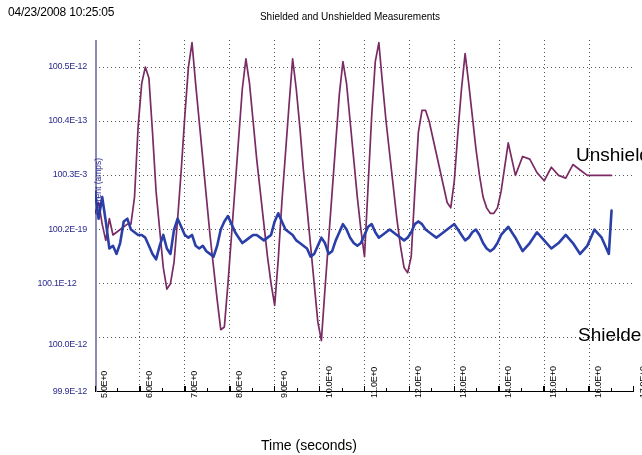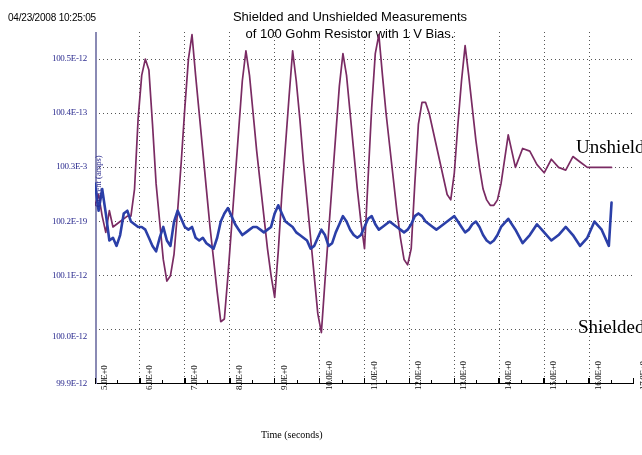--- a/index.html
+++ b/index.html
@@ -17,47 +17,46 @@
   #root {
     position: absolute;
     left: 0; top: 0;
     width: 642px;
     height: 455px;
     background: #ffffff;
   }
   .timestamp {
     position: absolute;
     left: 8px;
-    top: 12px;
-    font-size: 10px;
+    top: 5px;
+    font-size: 12px;
     color: #000000;
     letter-spacing: -0.2px;
     white-space: nowrap;
   }
   .chart-title {
     position: absolute;
     left: 150px;
     top: 8px;
     width: 400px;
     text-align: center;
-    font-size: 13px;
+    font-size: 10px;
     color: #000000;
     line-height: 17px;
     white-space: nowrap;
   }
   .chart-title .line2 { display: block; }
 
   
   #plot {
     position: absolute;
     left: 95px;
-    top: 32px;
+    top: 40px;
     width: 539px;
     height: 352px;
-    font-family: Liberation Serif, serif;
   }
   #svg-chart {
     position: absolute;
     left: 0;
     top: 0;
   }
   .ylabel-axis {
     position: absolute;
     left: -2px;
     top: 175px;
@@ -79,21 +78,21 @@
     position: absolute;
     font-size: 9px;
     color: #000000;
     white-space: nowrap;
     transform: rotate(-90deg);
     transform-origin: left top;
     letter-spacing: -0.3px;
   }
   .xlabel-axis {
     position: absolute;
-    font-size: 10px;
+    font-size: 14px;
     color: #000000;
     white-space: nowrap;
   }
   .series-annotation {
     position: absolute;
     font-size: 19px;
     color: #000000;
     white-space: nowrap;
   }
   .ann-unshielded { left: 481px; top: 104px; }
@@ -101,21 +100,20 @@
 </style>
 </head>
 <body>
 
 <div id="root">
 
   <div class="timestamp">04/23/2008 10:25:05</div>
 
   <div class="chart-title">
     <span>Shielded and Unshielded Measurements</span>
-    <span class="line2">of 100 Gohm Resistor with 1 V Bias.</span>
   </div>
 
   <div id="plot">
     <svg id="svg-chart" width="539" height="352">
       <g id="gridlines">
           <line x1="44.916666666666664" y1="0" x2="44.916666666666664" y2="352" stroke="#555555" stroke-width="1" stroke-dasharray="1,3" shape-rendering="crispEdges"></line>
           <line x1="89.83333333333333" y1="0" x2="89.83333333333333" y2="352" stroke="#555555" stroke-width="1" stroke-dasharray="1,3" shape-rendering="crispEdges"></line>
           <line x1="134.75" y1="0" x2="134.75" y2="352" stroke="#555555" stroke-width="1" stroke-dasharray="1,3" shape-rendering="crispEdges"></line>
           <line x1="179.66666666666666" y1="0" x2="179.66666666666666" y2="352" stroke="#555555" stroke-width="1" stroke-dasharray="1,3" shape-rendering="crispEdges"></line>
           <line x1="224.58333333333334" y1="0" x2="224.58333333333334" y2="352" stroke="#555555" stroke-width="1" stroke-dasharray="1,3" shape-rendering="crispEdges"></line>
@@ -184,21 +182,21 @@
         </g>
     </svg>
 
     <div class="ylabel-axis">Current (amps)</div>
 
     <div id="ytick-labels">
         <div class="ytick-label" style="right: 547px; top: 21.0769px; width: 60px;">100.5E-12</div>
         <div class="ytick-label" style="right: 547px; top: 75.2308px; width: 60px;">100.4E-13</div>
         <div class="ytick-label" style="right: 547px; top: 129.385px; width: 60px;">100.3E-3</div>
         <div class="ytick-label" style="right: 547px; top: 183.538px; width: 60px;">100.2E-19</div>
-        <div class="ytick-label" style="right: 547px; top: 237.692px; width: 60px;">100.1E-12</div>
+        <div class="ytick-label" style="right: 547px; top: 237.692px; width: 60px; text-align: center;">100.1E-12</div>
         <div class="ytick-label" style="right: 547px; top: 291.846px; width: 60px; margin-top: 7px;">100.0E-12</div>
         <div class="ytick-label" style="right: 547px; top: 346px; width: 60px;">99.9E-12</div>
       </div>
     <div id="xtick-labels">
         <div class="xtick-label" style="left: 4px; top: 358px;">5.0E+0</div>
         <div class="xtick-label" style="left: 48.9167px; top: 358px;">6.0E+0</div>
         <div class="xtick-label" style="left: 93.8333px; top: 358px;">7.0E+0</div>
         <div class="xtick-label" style="left: 138.75px; top: 358px;">8.0E+0</div>
         <div class="xtick-label" style="left: 183.667px; top: 358px;">9.0E+0</div>
         <div class="xtick-label" style="left: 228.583px; top: 358px;">10.0E+0</div>

